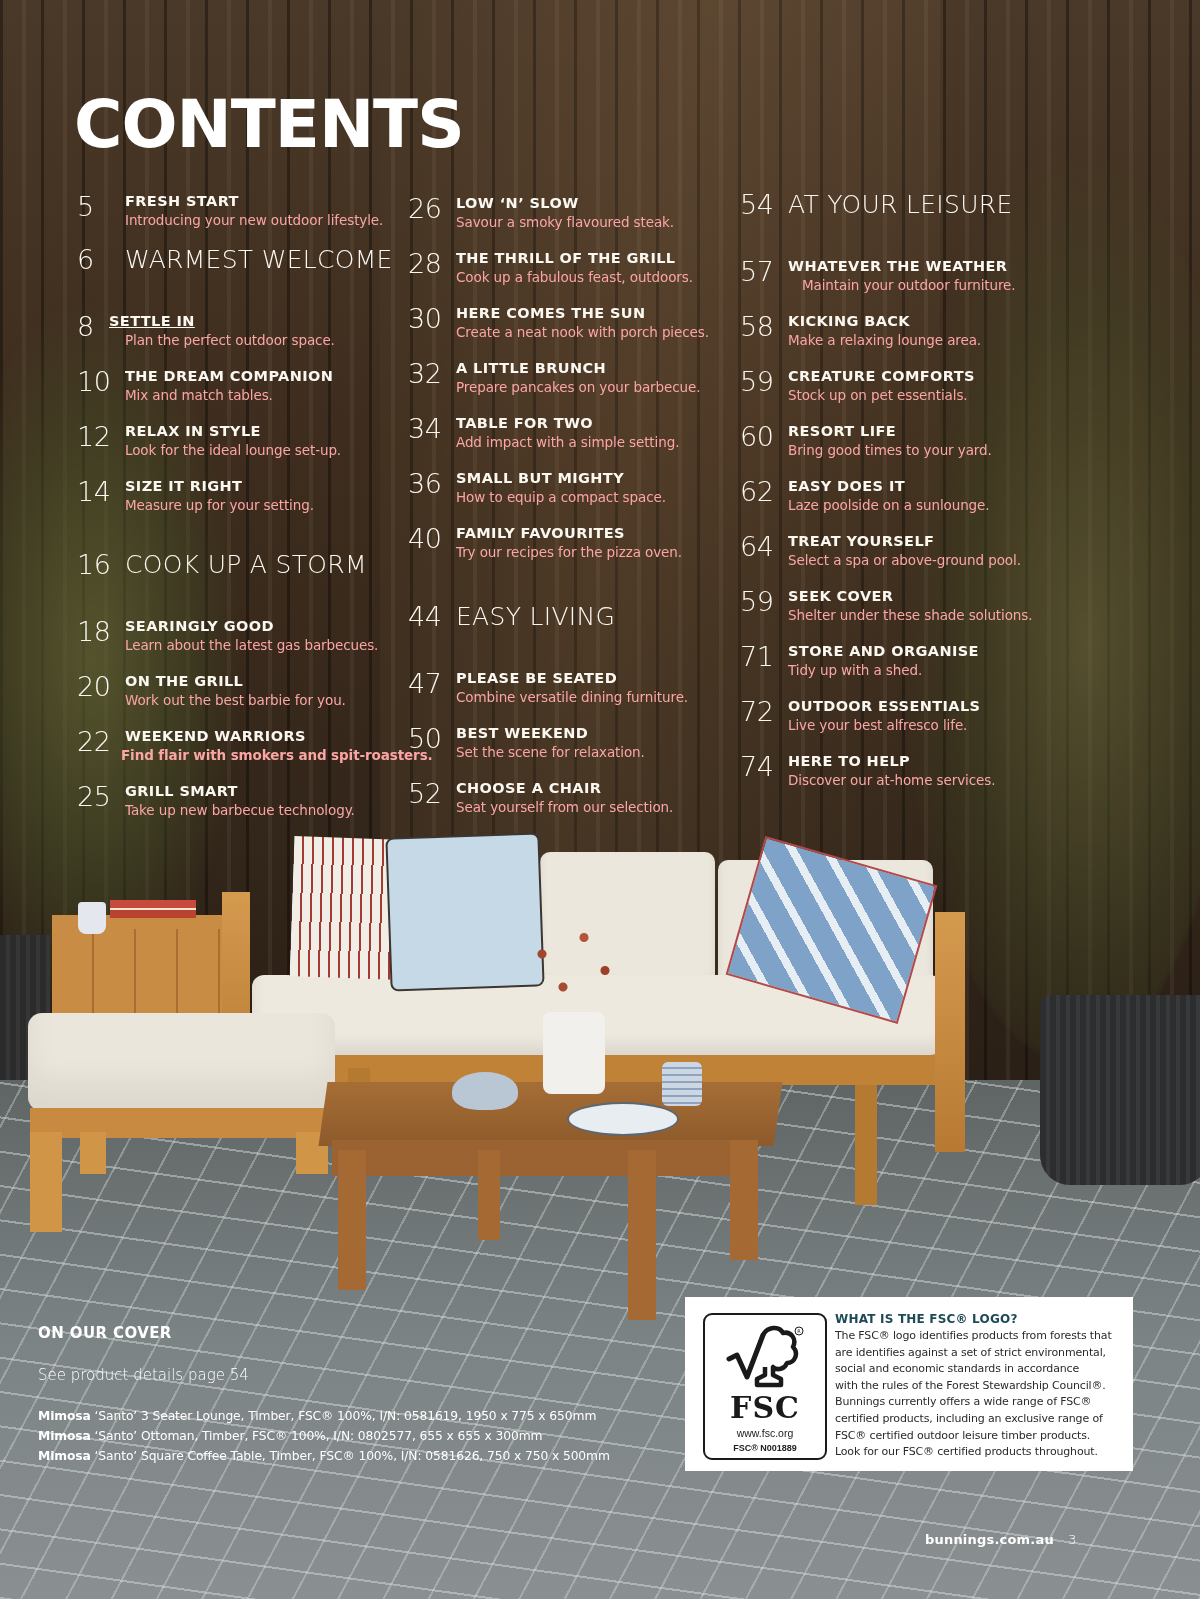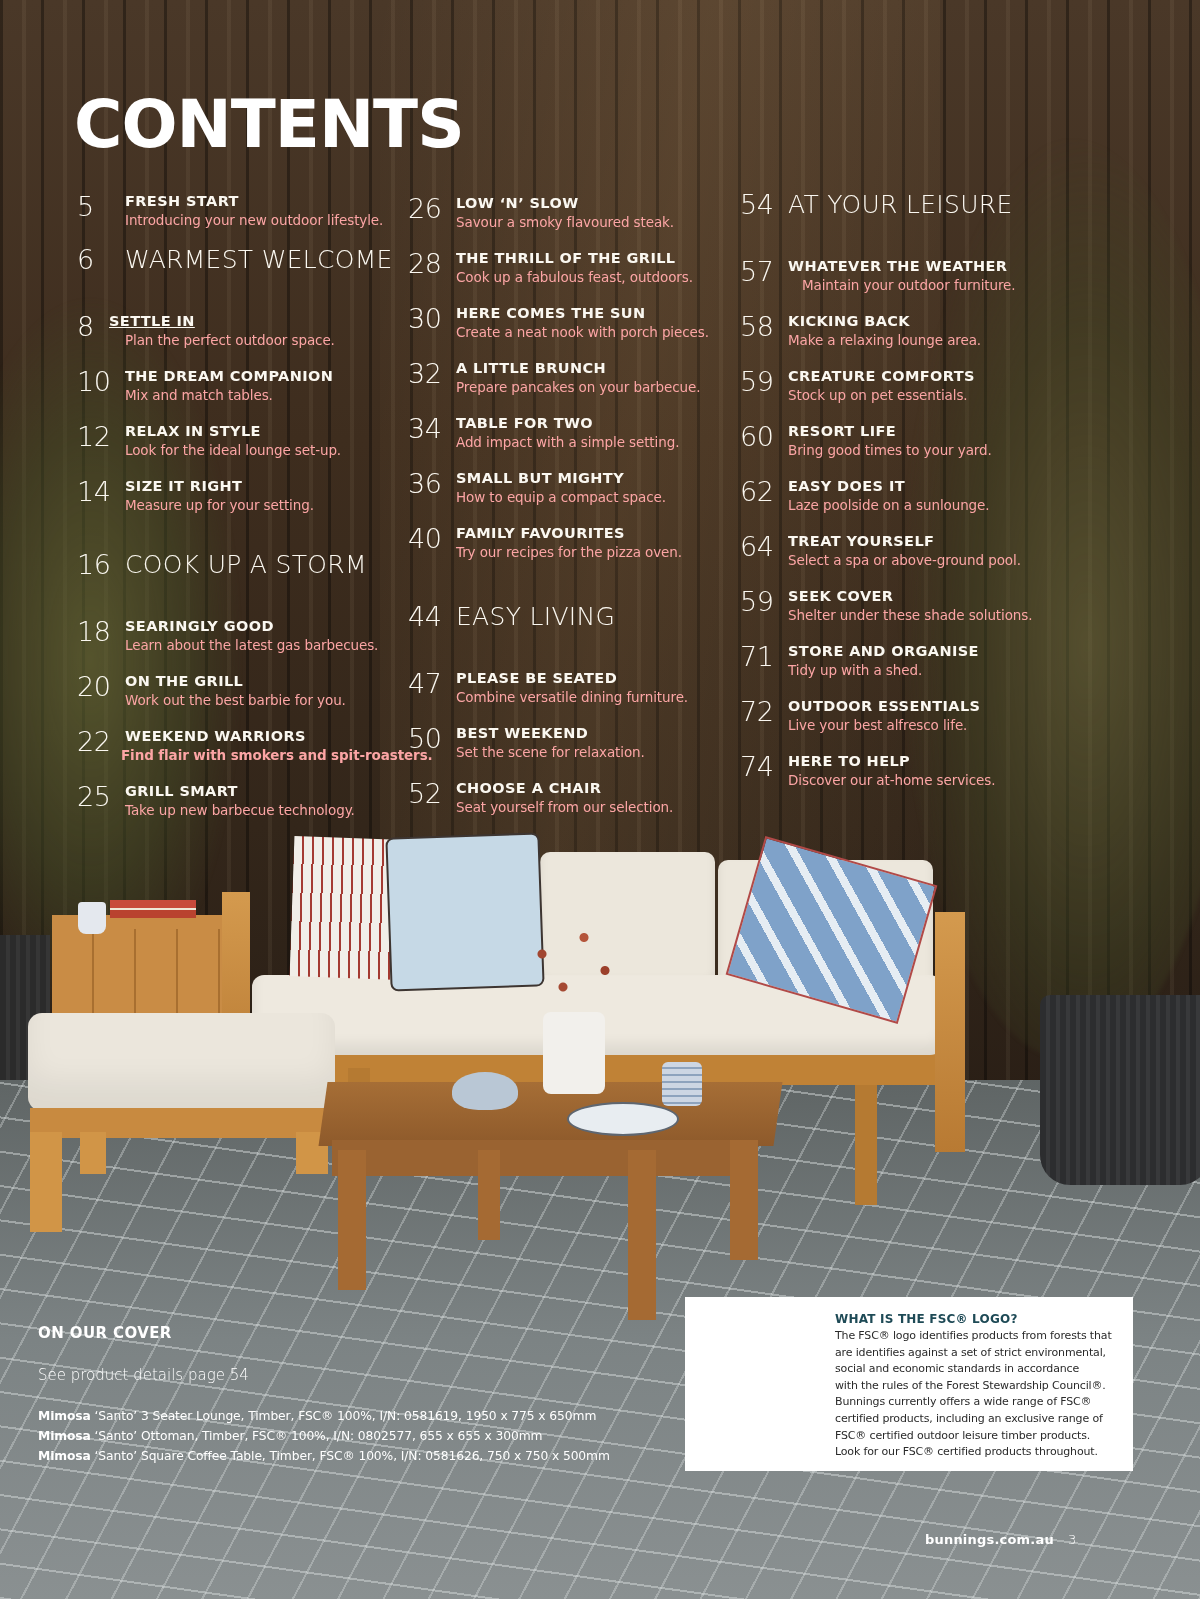--- a/index.html
+++ b/index.html
@@ -394,20 +394,33 @@
       <span>‘Santo’ Ottoman, Timber, FSC® 100%, I/N: 0802577, 655 x 655 x 300mm</span>
     </div>
     <div class="cover-item">
       <b>Mimosa</b>
       <span>‘Santo’ Square Coffee Table, Timber, FSC® 100%, I/N: 0581626, 750 x 750 x 500mm</span>
     </div>
   </div>
 </div>
 
 <div class="fsc-box">
+  <div class="fsc-logo">
+    <svg width="84" height="66" viewBox="0 0 84 66">
+
+      <path d="M6 34 L14 30 L24 52 L40 10" fill="none" stroke="#1a1a1a" stroke-width="5" stroke-linecap="round" stroke-linejoin="round"></path>
+
+      <path d="M40 10 C44 2, 56 0, 60 8 C68 6, 74 14, 70 22 C76 28, 72 38, 64 38 C62 44, 54 46, 50 42 L50 50 L58 54 L58 60 L34 60 L34 54 L42 50 L42 42" fill="none" stroke="#1a1a1a" stroke-width="4.5" stroke-linejoin="round"></path>
+      <circle cx="76" cy="6" r="4" fill="none" stroke="#1a1a1a" stroke-width="1"></circle>
+      <text x="74.2" y="8.2" font-size="5" font-family="DejaVu Sans, sans-serif" fill="#1a1a1a">R</text>
+    </svg>
+    <div class="fsc-wordmark">FSC</div>
+    <div class="fsc-url">www.fsc.org</div>
+    <div class="fsc-code">FSC® N001889</div>
+  </div>
   <div class="fsc-heading">WHAT IS THE FSC® LOGO?</div>
   <div class="fsc-body">
     <div>The FSC® logo identifies products from forests that</div>
     <div>are identifies against a set of strict environmental,</div>
     <div>social and economic standards in accordance</div>
     <div>with the rules of the Forest Stewardship Council®.</div>
     <div>Bunnings currently offers a wide range of FSC®</div>
     <div>certified products, including an exclusive range of</div>
     <div>FSC® certified outdoor leisure timber products.</div>
     <div>Look for our FSC® certified products throughout.</div>

